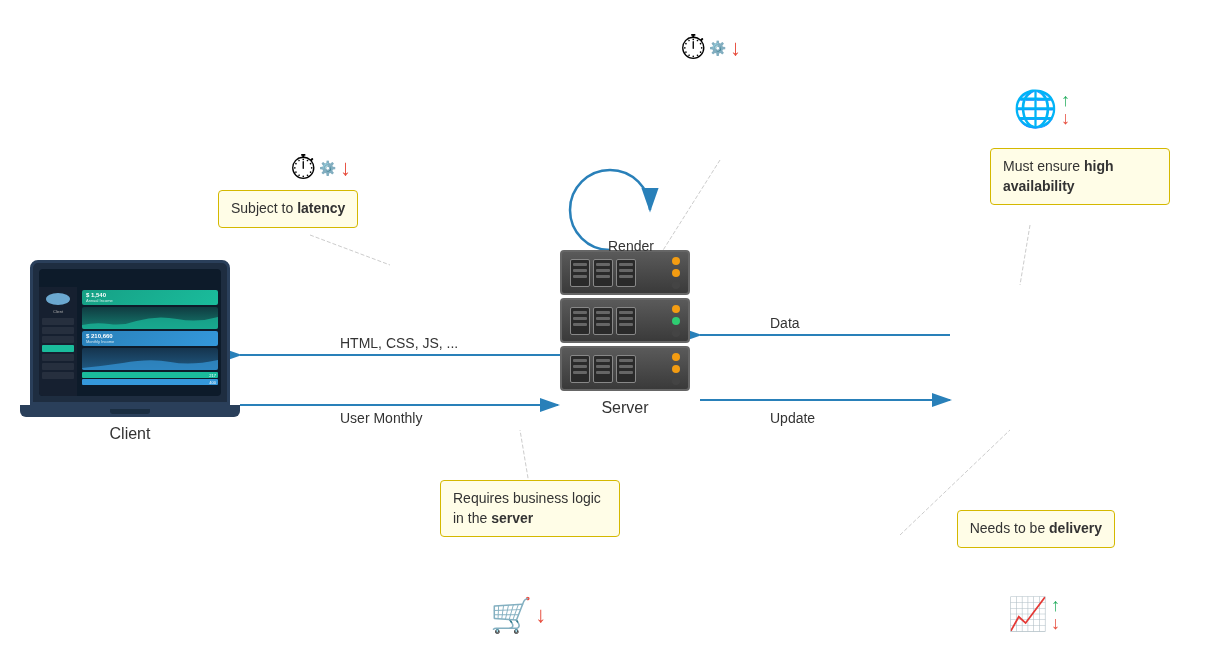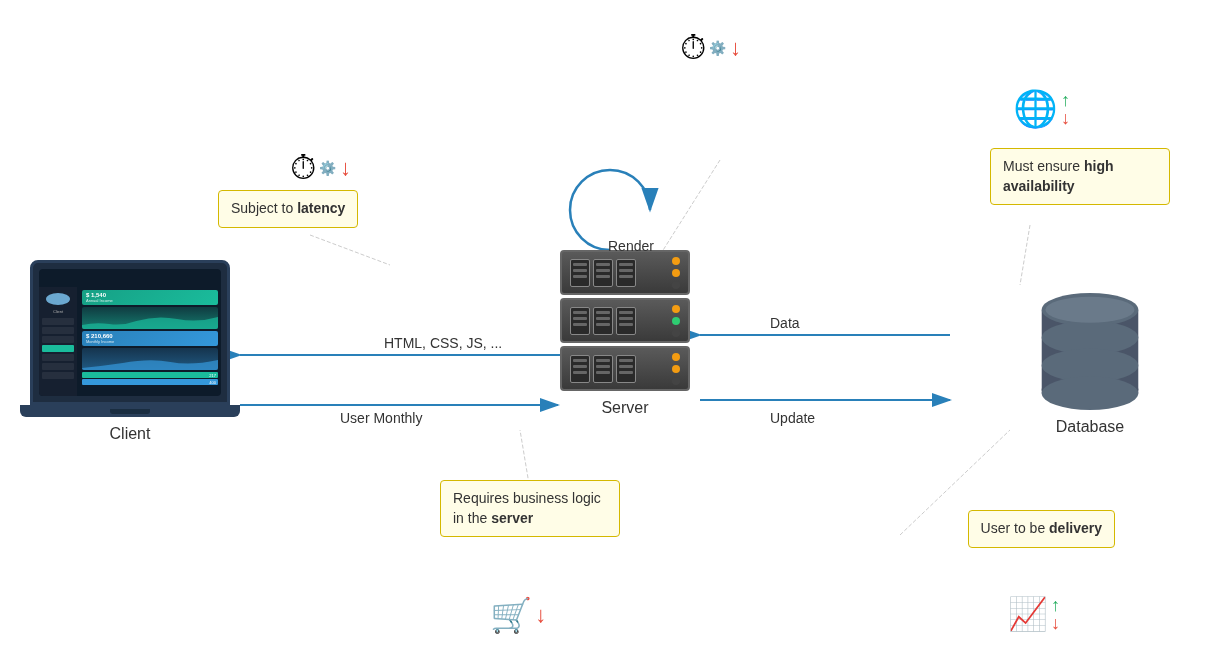--- a/index.html
+++ b/index.html
@@ -421,38 +421,22 @@
         <div class="server-lights">
           <div class="light orange"></div>
           <div class="light orange"></div>
           <div class="light off"></div>
         </div>
       </div>
     </div>
     <div class="server-label">Server</div>
   </div>
 
-  <div class="db-wrapper">
-    <svg class="db-icon-large" viewBox="0 0 110 140">
-
-      <ellipse cx="55" cy="118" rx="52" ry="18" fill="#3a4558"></ellipse>
-
-      <rect x="3" y="32" width="104" height="90" fill="#4a5568"></rect>
-
-      <ellipse cx="55" cy="32" rx="52" ry="18" fill="#5a6a7a"></ellipse>
-      <ellipse cx="55" cy="62" rx="52" ry="18" fill="#5a6a7a"></ellipse>
-      <ellipse cx="55" cy="92" rx="52" ry="18" fill="#5a6a7a"></ellipse>
-      <ellipse cx="55" cy="122" rx="52" ry="18" fill="#5a6a7a"></ellipse>
-
-      <ellipse cx="55" cy="32" rx="48" ry="14" fill="#6a7a8a"></ellipse>
-    </svg>
-    <div class="db-label">Database</div>
-  </div>
-
-  <div class="arrow-label" style="left:340px;top:335px;margin-left:44px;">HTML, CSS, JS, ...</div>
+
+  <div class="arrow-label" style="left:340px;top:335px;">HTML, CSS, JS, ...</div>
   <div class="arrow-label" style="left:340px;top:410px;">User Monthly</div>
   <div class="arrow-label" style="left:770px;top:315px;">Data</div>
   <div class="arrow-label" style="left:770px;top:410px;text-align:right;">Update</div>
   <div class="arrow-label" style="left:608px;top:230px;margin-top:8px;">Render</div>
 
   <div class="icon-wrapper" style="left:290px;top:148px;">
     <span style="font-size:34px;">⏱</span>
     <span style="font-size:14px;position:relative;top:0px;">⚙️</span>
     <span class="red-down-arrow">↓</span>
   </div>
@@ -491,16 +475,16 @@
 
   <div class="callout" style="left:440px;top:480px;">
     <span>Requires business logic in the </span><strong>server</strong>
   </div>
 
   <div class="callout" style="right:55px;top:148px;">
     <span>Must ensure </span><strong>high availability</strong>
   </div>
 
   <div class="callout" style="right:110px;top:510px;">
-    <span>User to be </span><strong>delivery</strong>
+    <span>Needs to be </span><strong>delivery</strong>
   </div>
 
 </div>
 
 </body></html>

